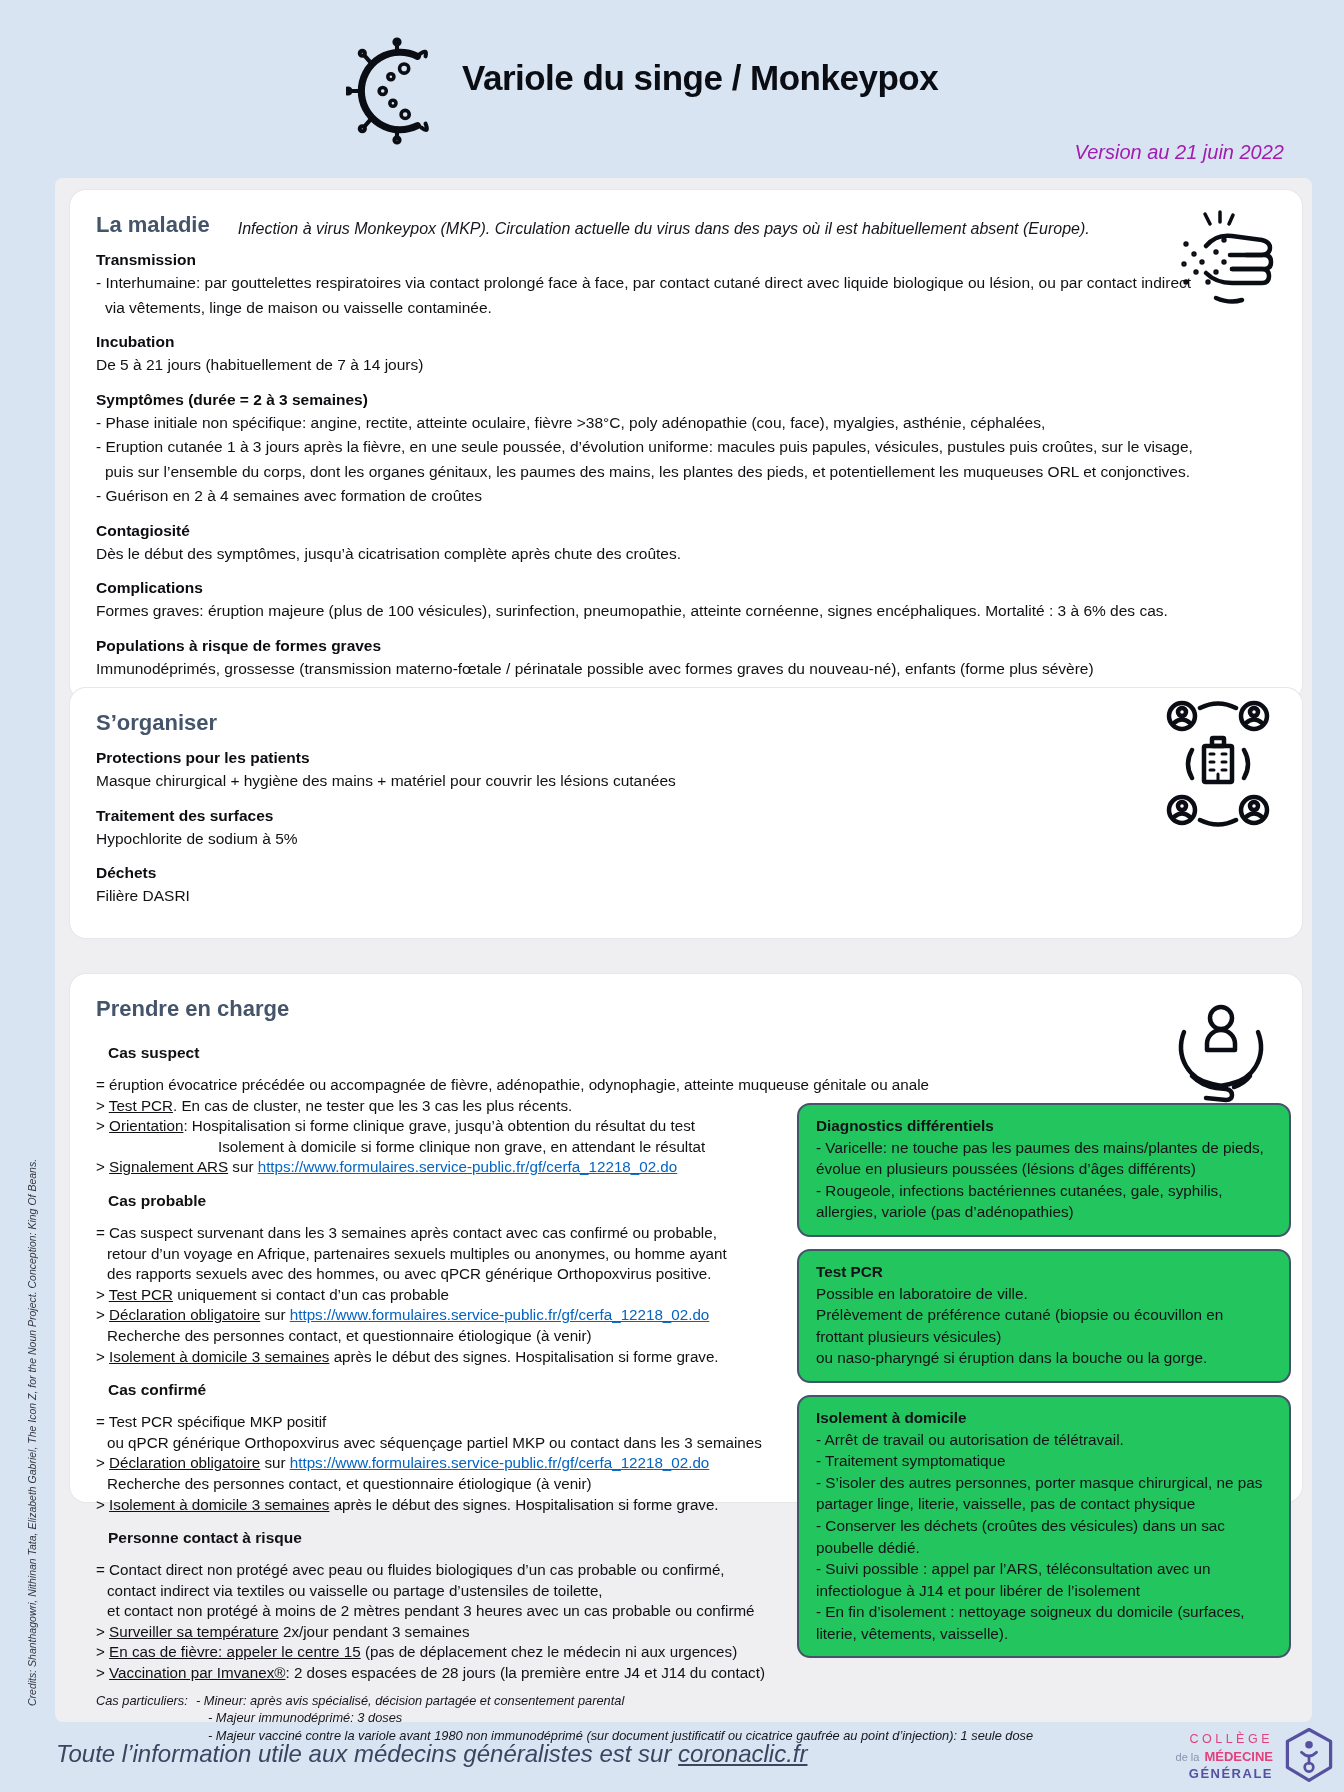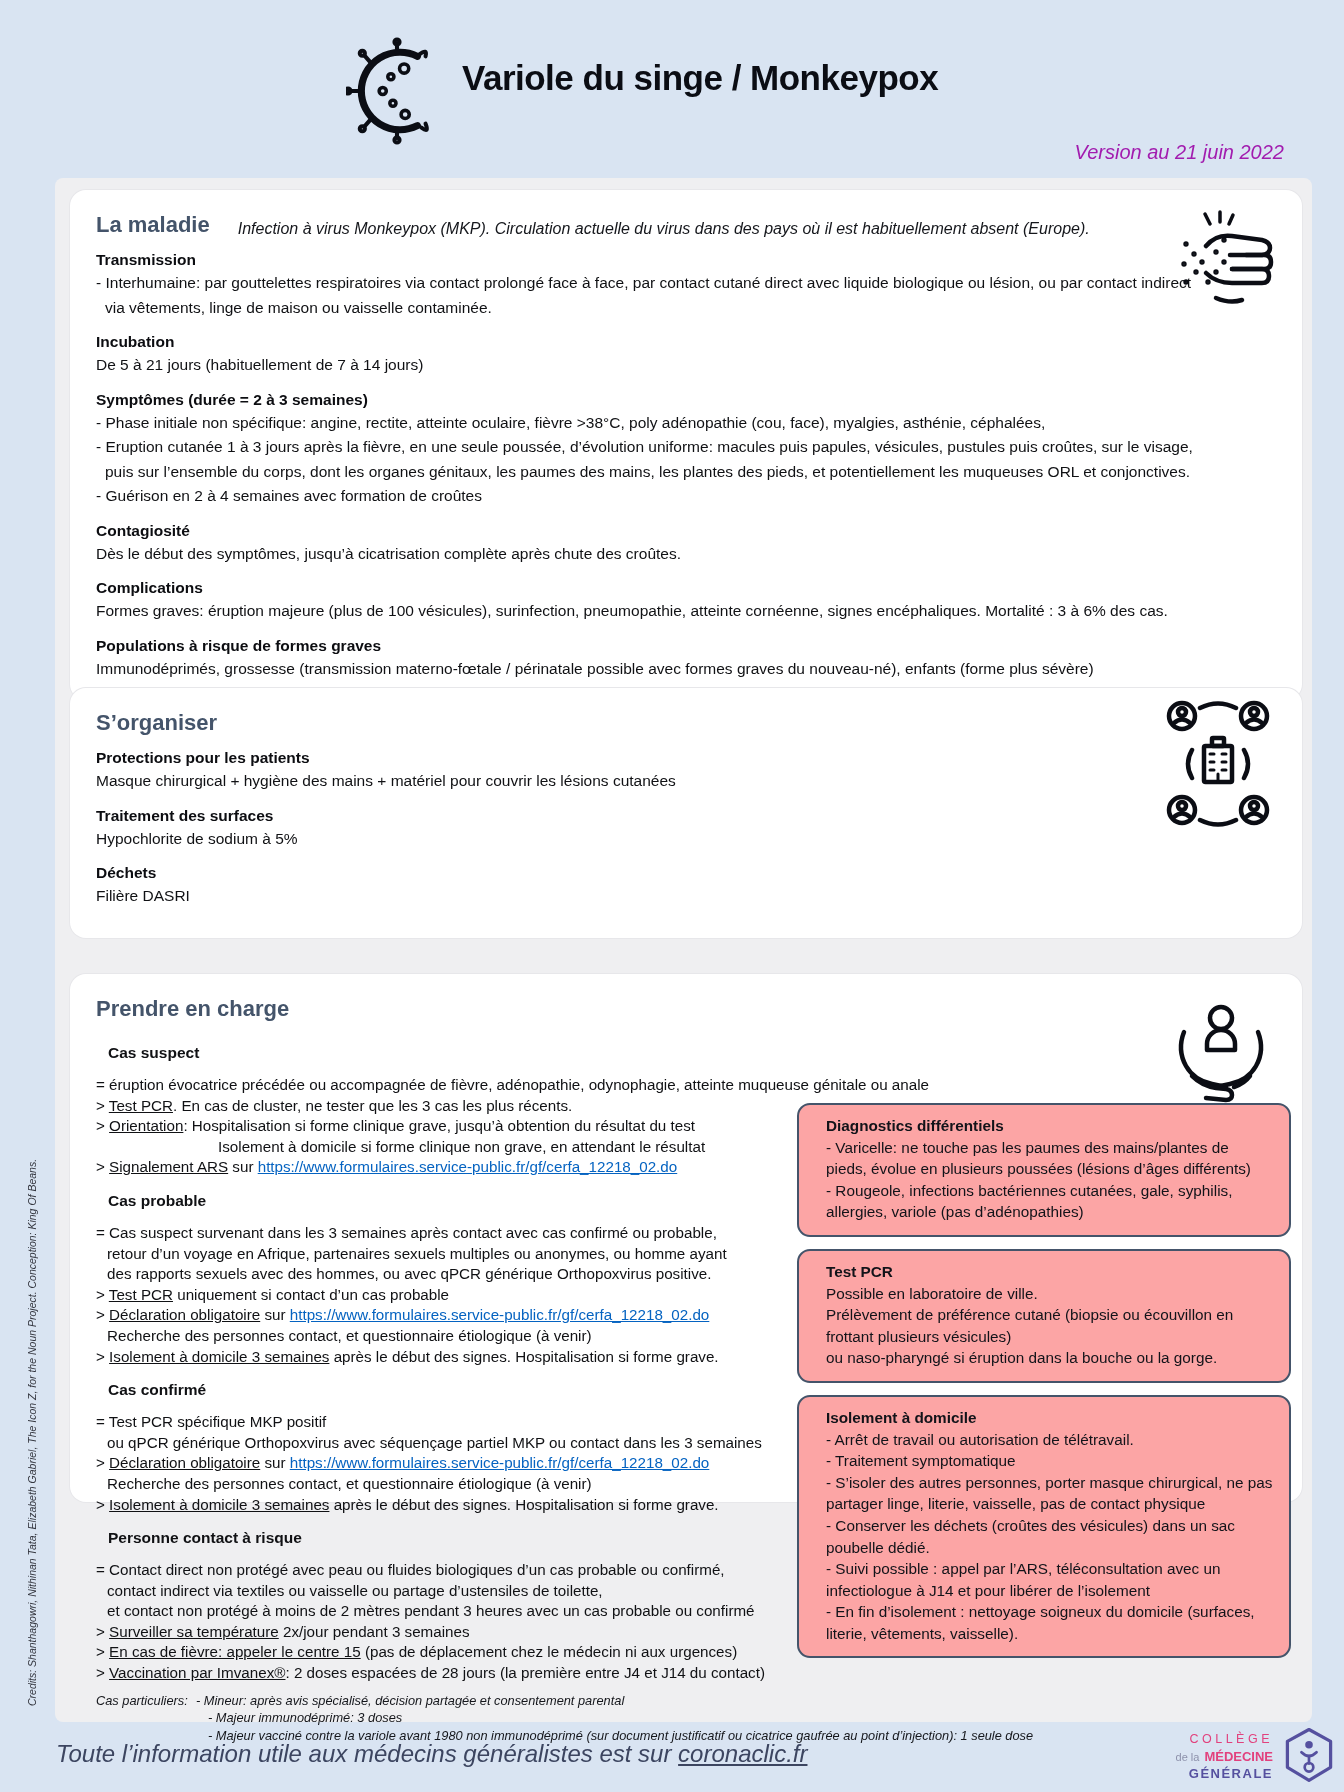--- a/index.html
+++ b/index.html
@@ -40,21 +40,21 @@
   .ind-big{padding-left:122px;}
   .ul{text-decoration:underline;}
   a.lnk{color:#0563c1;text-decoration:underline;cursor:pointer;}
 
   .cp{margin-top:8px;font-style:italic;font-size:12.8px;line-height:17.5px;color:#15171c;}
   .cp p{margin:0;white-space:nowrap;}
   .cp-label{display:inline-block;width:100px;}
   .cp-ind{padding-left:112px;}
 
   .boxes{position:absolute;top:129px;right:11px;width:494px;display:flex;flex-direction:column;gap:12px;}
-  .infobox{box-sizing:border-box;background:#fca5a5;border:2.5px solid #44546a;border-radius:13px;padding:10px 16px 12px 27px;font-size:15.3px;line-height:21.6px;color:#121319;}
+  .infobox{box-sizing:border-box;background:#22c55e;border:2.5px solid #44546a;border-radius:13px;padding:10px 16px 12px 17px;font-size:15.3px;line-height:21.6px;color:#121319;}
   .infobox h4{margin:0;font-size:15.3px;font-weight:700;}
   .infobox p{margin:0;}
 
   
   .corner-icon{position:absolute;}
   .icon-hand{top:20px;right:26px;width:104px;height:112px;}
   .icon-org{top:10px;right:28px;width:112px;height:132px;}
   .icon-care{top:18px;right:30px;width:102px;height:112px;}
 
   

